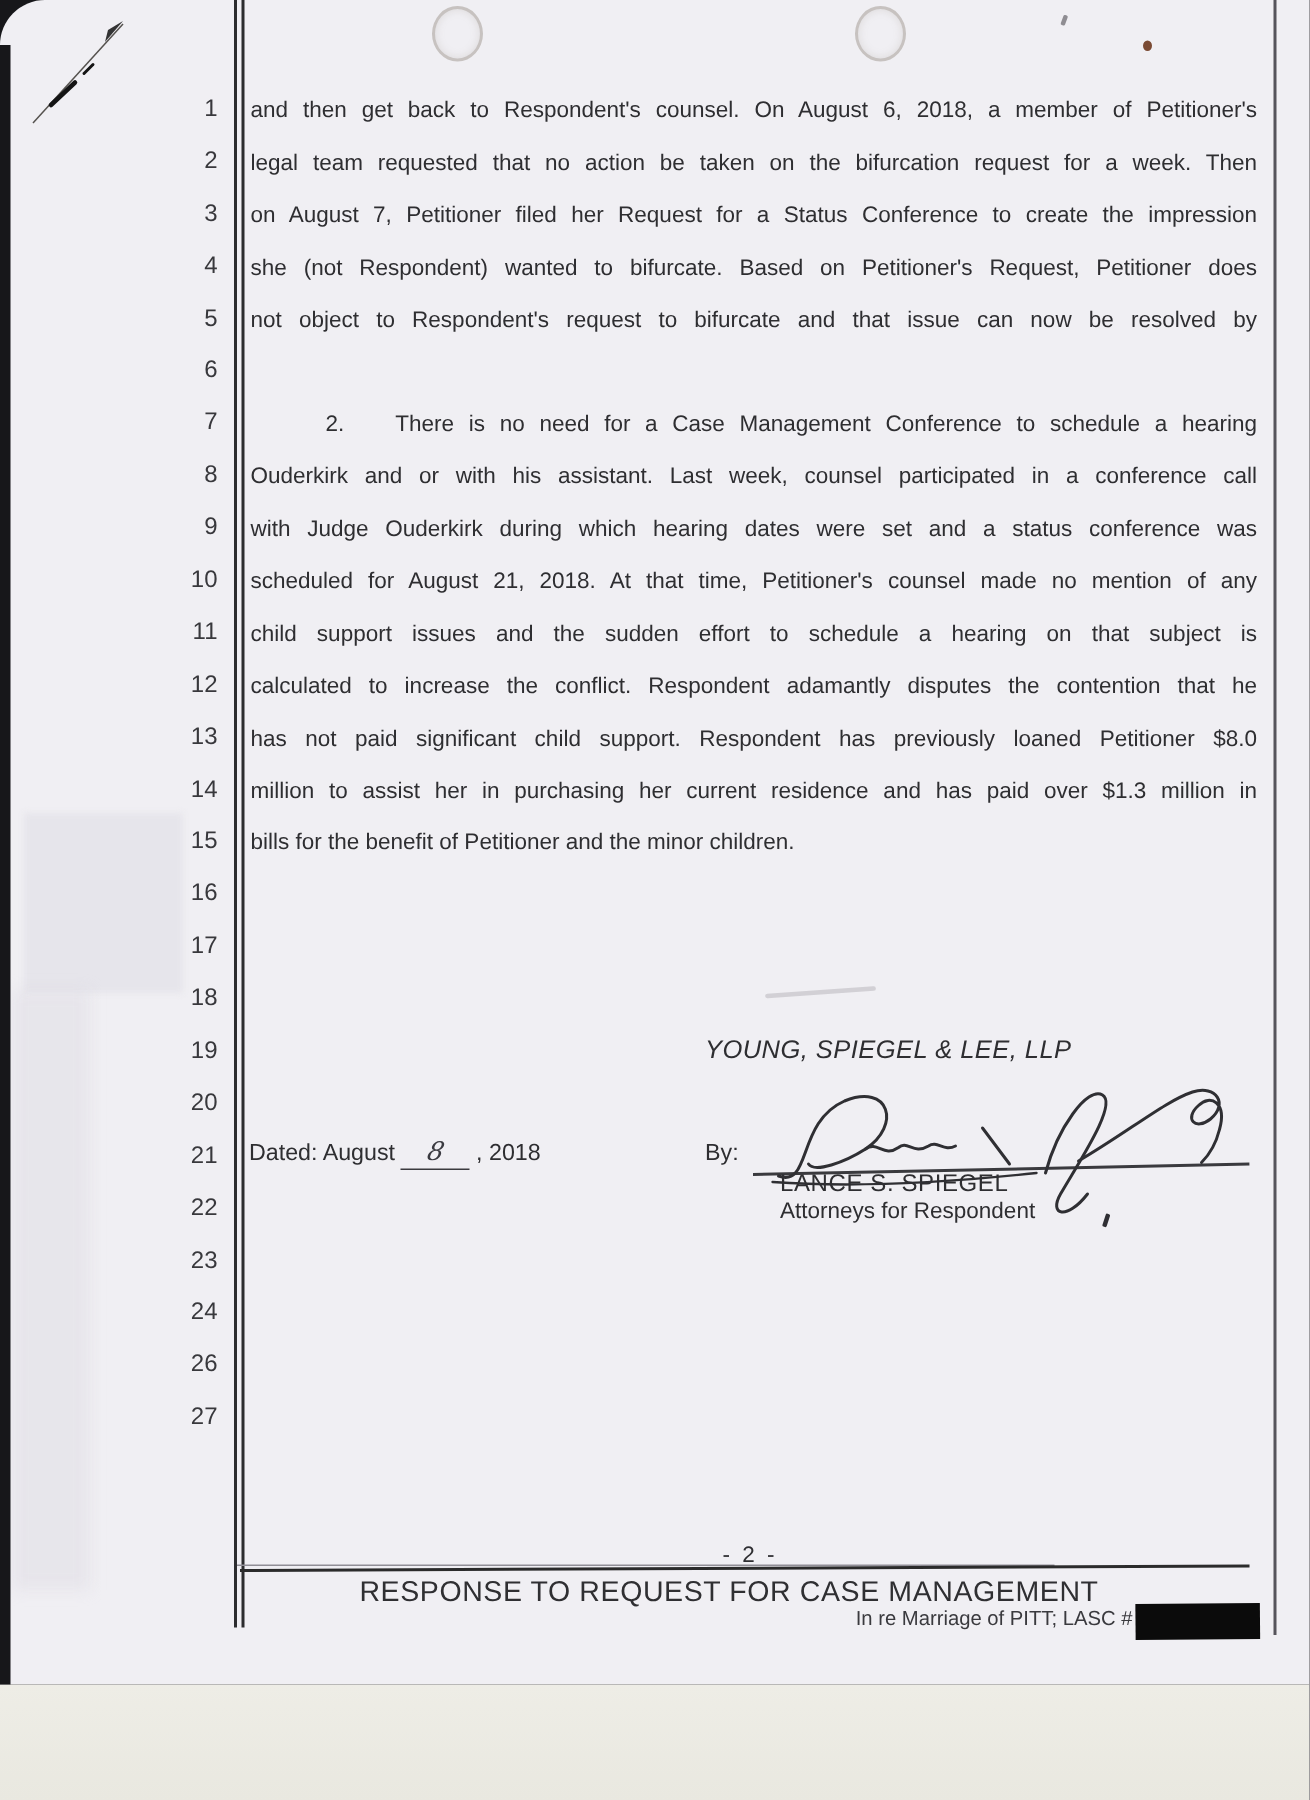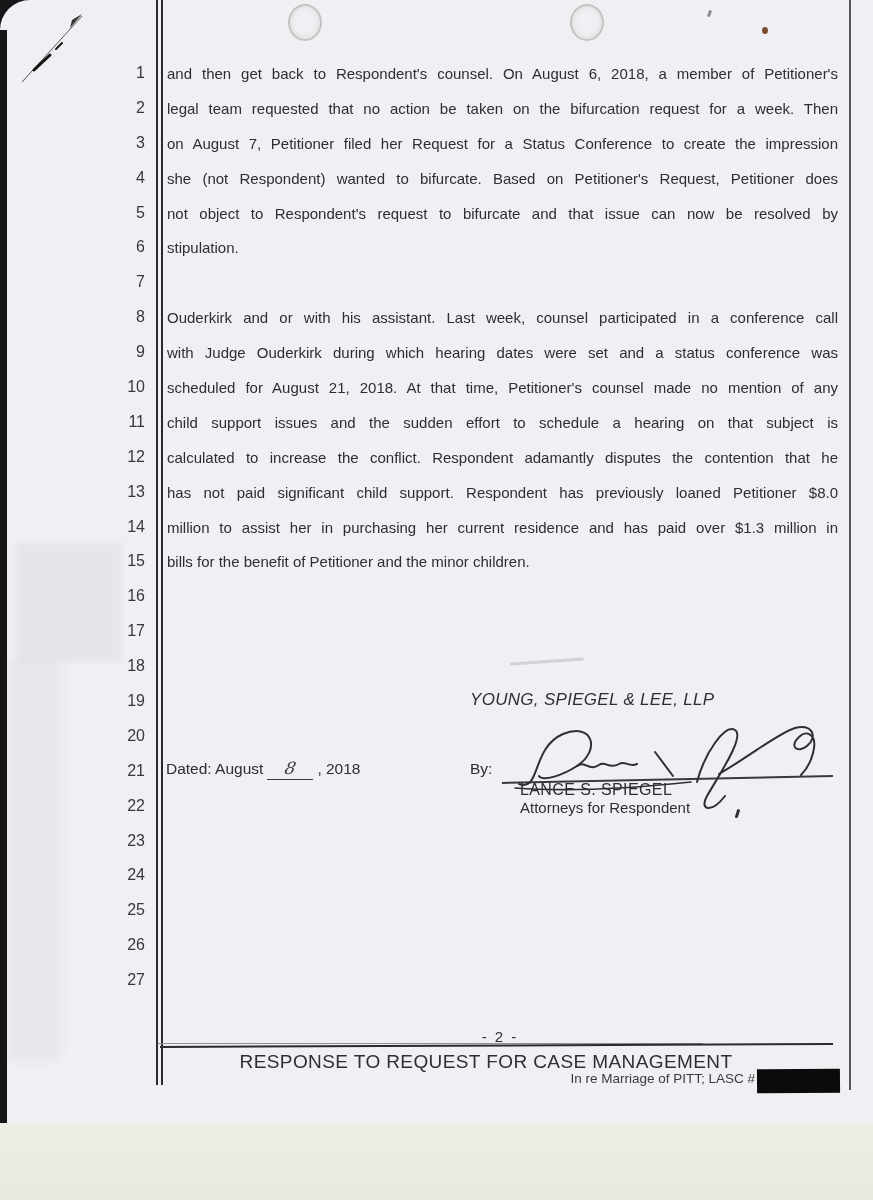--- a/index.html
+++ b/index.html
@@ -107,33 +107,32 @@
   <div class="lnum">15</div>
   <div class="lnum">16</div>
   <div class="lnum">17</div>
   <div class="lnum">18</div>
   <div class="lnum">19</div>
   <div class="lnum">20</div>
   <div class="lnum">21</div>
   <div class="lnum">22</div>
   <div class="lnum">23</div>
   <div class="lnum">24</div>
-  <div class="lnum">25</div>
   <div class="lnum">26</div>
   <div class="lnum">27</div>
 </div>
 
 <div class="abs bodycol">
   <div class="bline justify">and then get back to Respondent's counsel.  On August 6, 2018, a member of Petitioner's</div>
   <div class="bline justify">legal team requested that no action be taken on the bifurcation request for a week.  Then</div>
   <div class="bline justify">on August 7, Petitioner filed her Request for a Status Conference to create the impression</div>
   <div class="bline justify">she (not Respondent) wanted to bifurcate.  Based on Petitioner's Request, Petitioner does</div>
   <div class="bline justify">not object to Respondent's request to bifurcate and that issue can now be resolved by</div>
-  <div class="bline">stipulation.</div>
   <div class="bline"></div>
+  <div class="bline justify"><span class="p2-indent"></span><span>2.</span><span class="p2-tab"></span><span>There is no need for a Case Management Conference to schedule a hearing</span></div>
   <div class="bline justify">Ouderkirk and or with his assistant.  Last week, counsel participated in a conference call</div>
   <div class="bline justify">with Judge Ouderkirk during which hearing dates were set and a status conference was</div>
   <div class="bline justify">scheduled for August 21, 2018.  At that time, Petitioner's counsel made no mention of any</div>
   <div class="bline justify">child support issues and the sudden effort to schedule a hearing on that subject is</div>
   <div class="bline justify">calculated to increase the conflict.  Respondent adamantly disputes the contention that he</div>
   <div class="bline justify">has not paid significant child support.  Respondent has previously loaned Petitioner $8.0</div>
   <div class="bline justify">million to assist her in purchasing her current residence and has paid over $1.3 million in</div>
   <div class="bline">bills for the benefit of Petitioner and the minor children.</div>
 </div>
 

